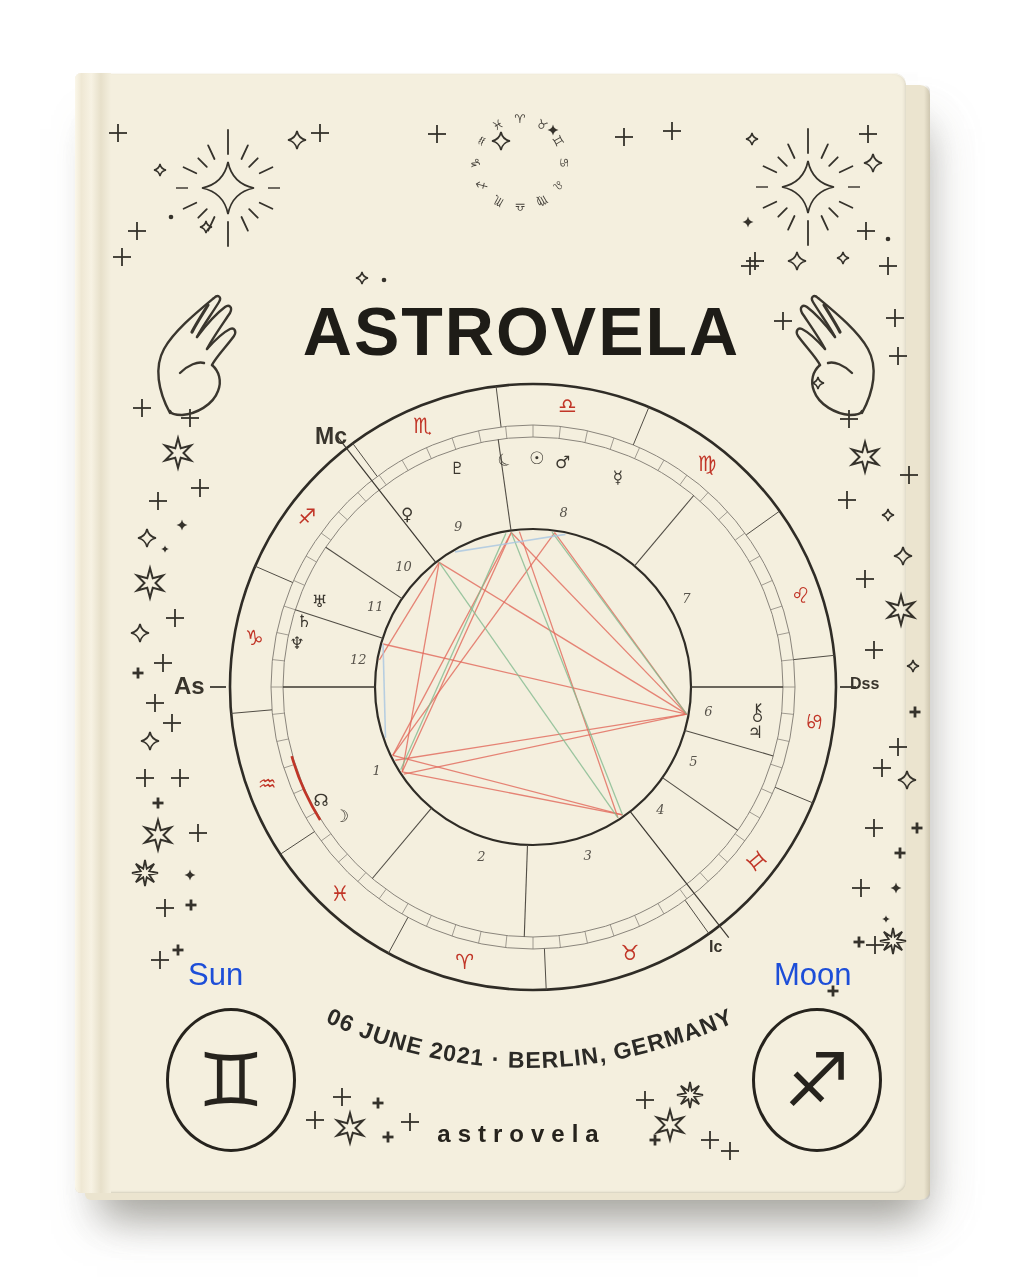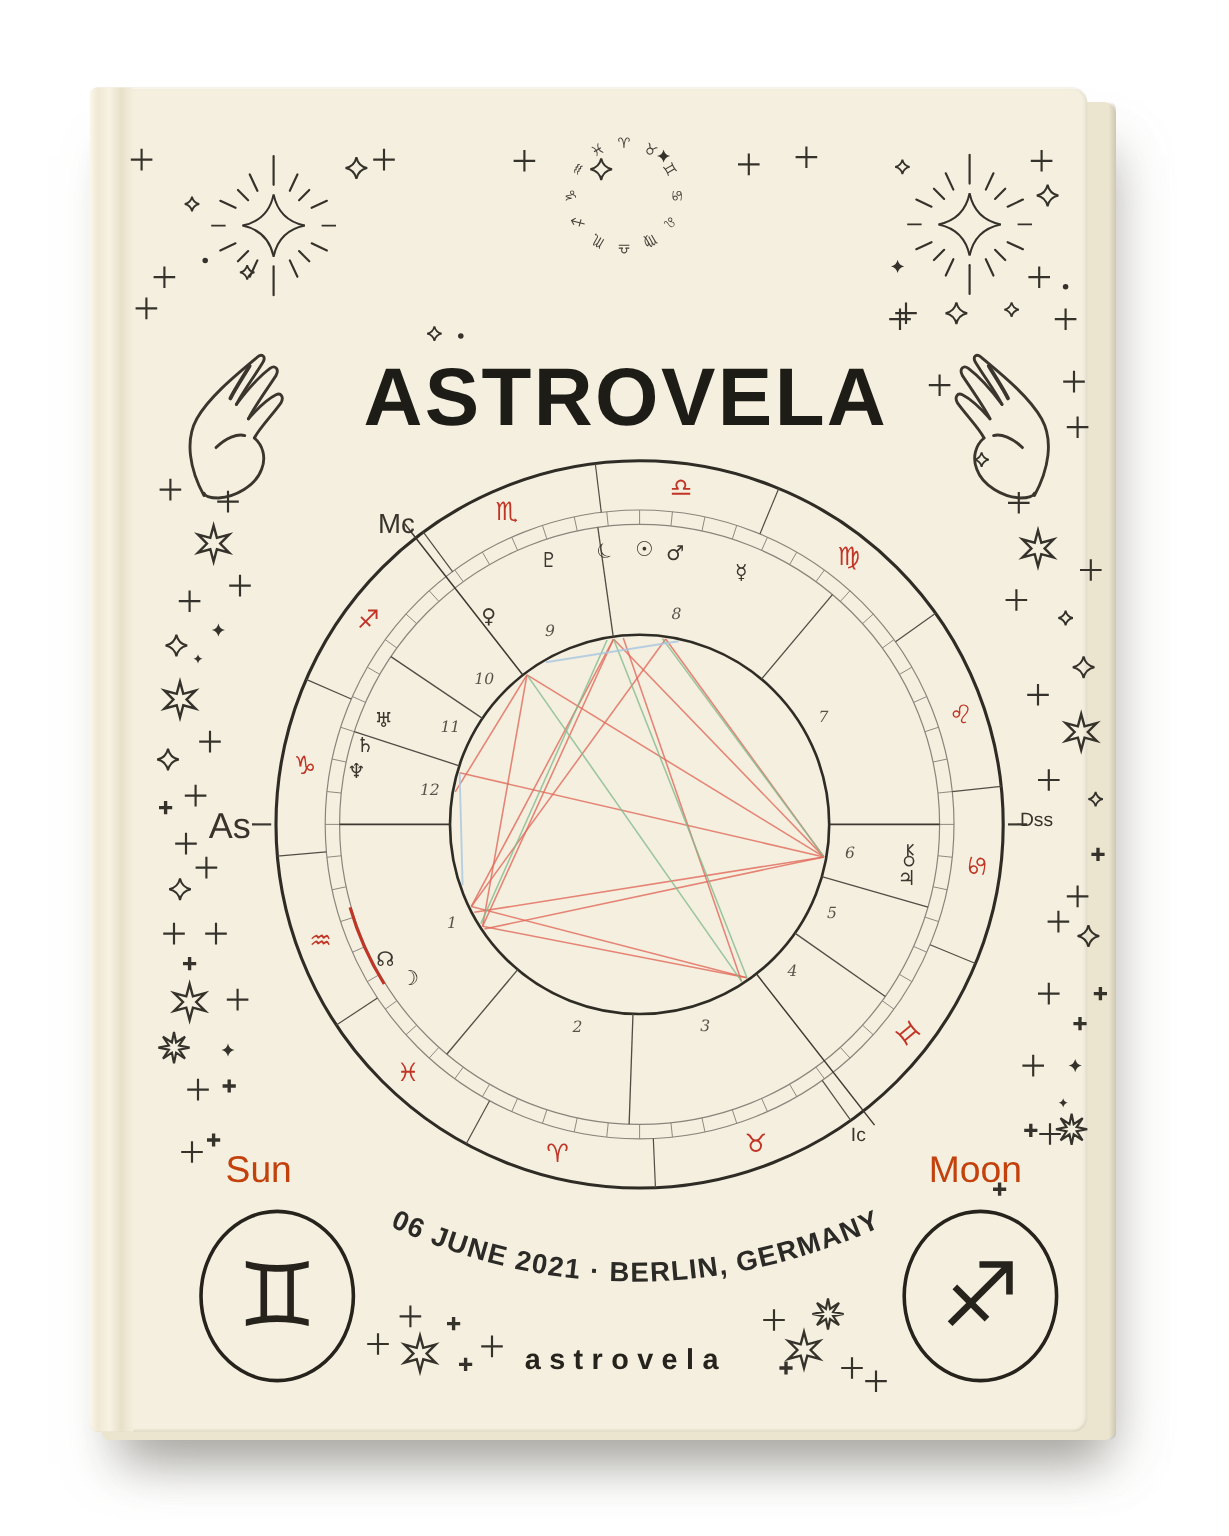--- a/index.html
+++ b/index.html
@@ -22,26 +22,26 @@
   .spine-shade{
     position:absolute;left:0;top:0;bottom:0;width:36px;border-radius:6px 0 0 6px;
     background:linear-gradient(90deg,#fbf7ea 0%,#efe8d4 18%,#f7f2e3 45%,#e7e0ca 72%,#f4efde 100%);
   }
   .layer{position:absolute;inset:0;}
   .sparkle{position:absolute;transform:translate(-50%,-50%);}
   .title{
     position:absolute;left:62px;right:0;top:178px;text-align:center;
     font-size:68px;font-weight:700;letter-spacing:2px;color:#1e1c17;line-height:1;
   }
-  .axis-label{position:absolute;color:#38342c;line-height:1;}
+  .axis-label{position:absolute;color:#38342c;line-height:1;font-weight:bold;}
   #label-mc{left:240px;top:352px;font-size:23px;}
-  #label-as{left:99px;top:601px;font-size:30px;}
+  #label-as{left:99px;top:601px;font-size:24px;}
   #label-dss{left:775px;top:603px;font-size:16px;}
   #label-ic{left:634px;top:866px;font-size:16px;}
-  .big-label{position:absolute;font-size:31px;color:#c2410c;line-height:1;}
+  .big-label{position:absolute;font-size:31px;color:#1d4ed8;line-height:1;}
   #sun-label{left:113px;top:886px;}
   #moon-label{left:699px;top:886px;}
   .sign-circle{
     position:absolute;width:124px;height:138px;border:3px solid #26231d;border-radius:50%;
     display:flex;align-items:center;justify-content:center;background:transparent;
   }
   #sun-sign-circle{left:91px;top:935px;}
   #moon-sign-circle{left:677px;top:935px;}
   .sign-circle .glyph{font-family:"DejaVu Sans",sans-serif;font-size:74px;color:#26231d;line-height:1;}
   .chart-svg{position:absolute;left:118px;top:274px;width:680px;height:680px;}

